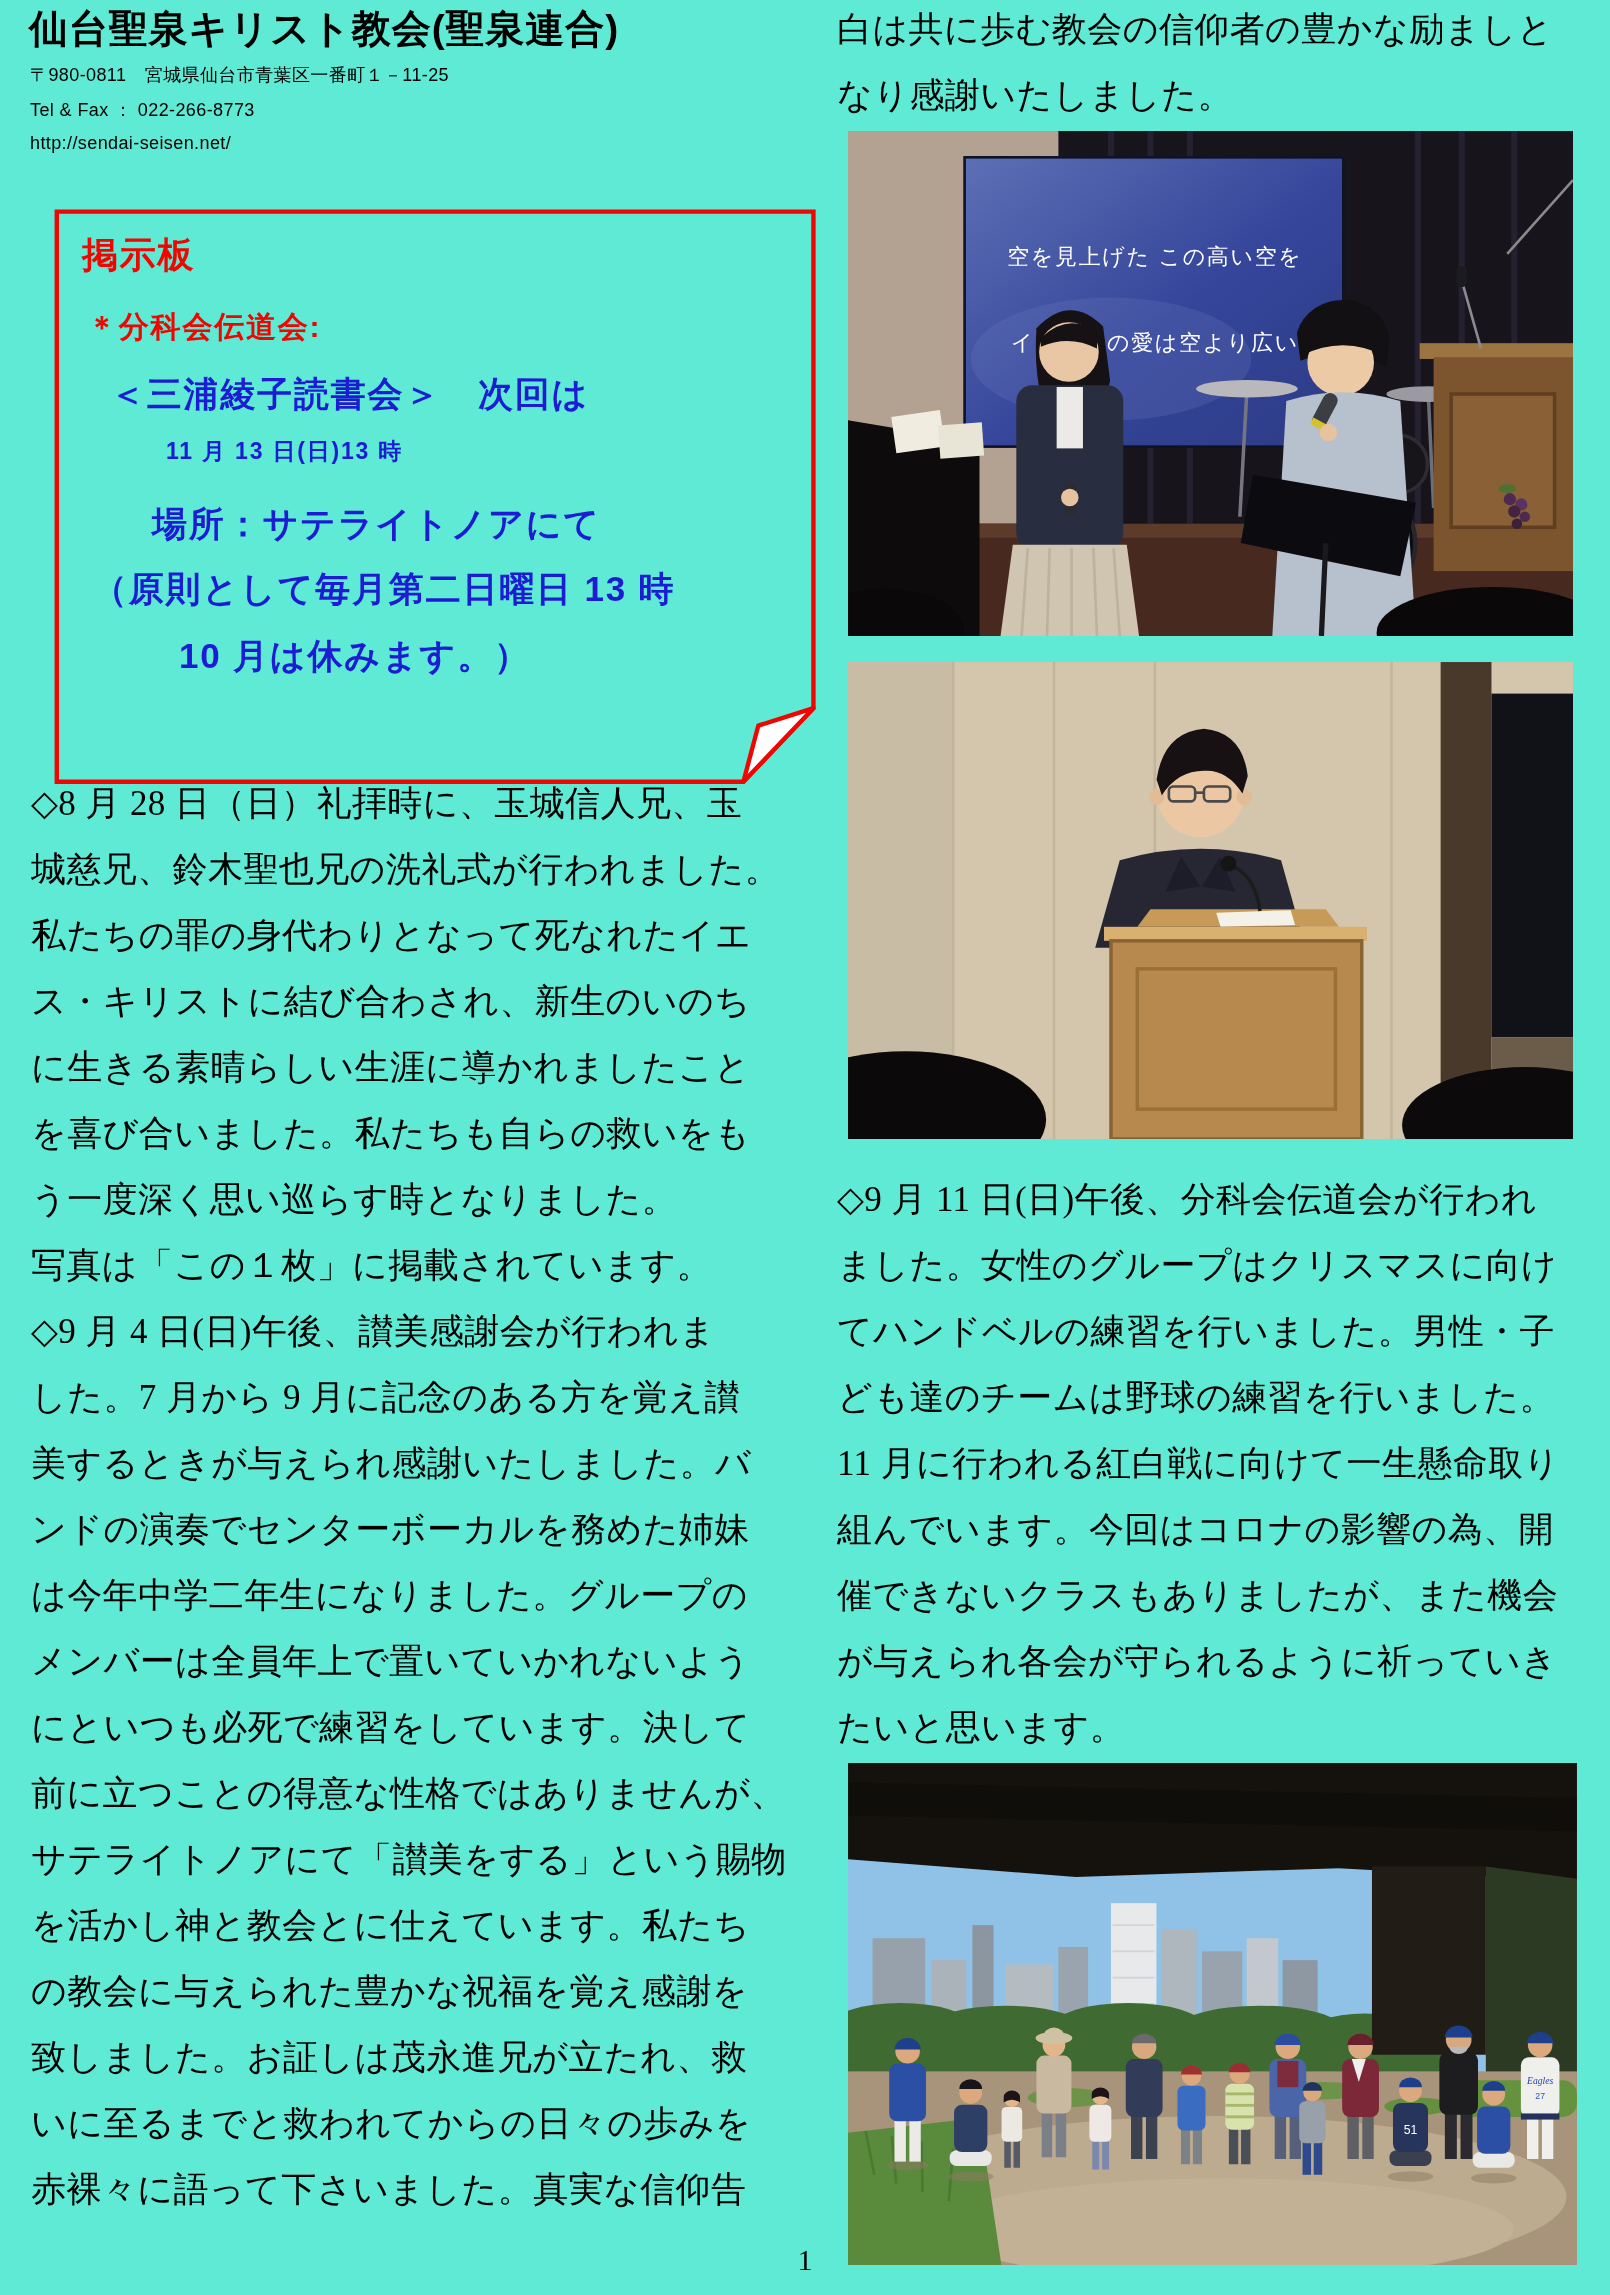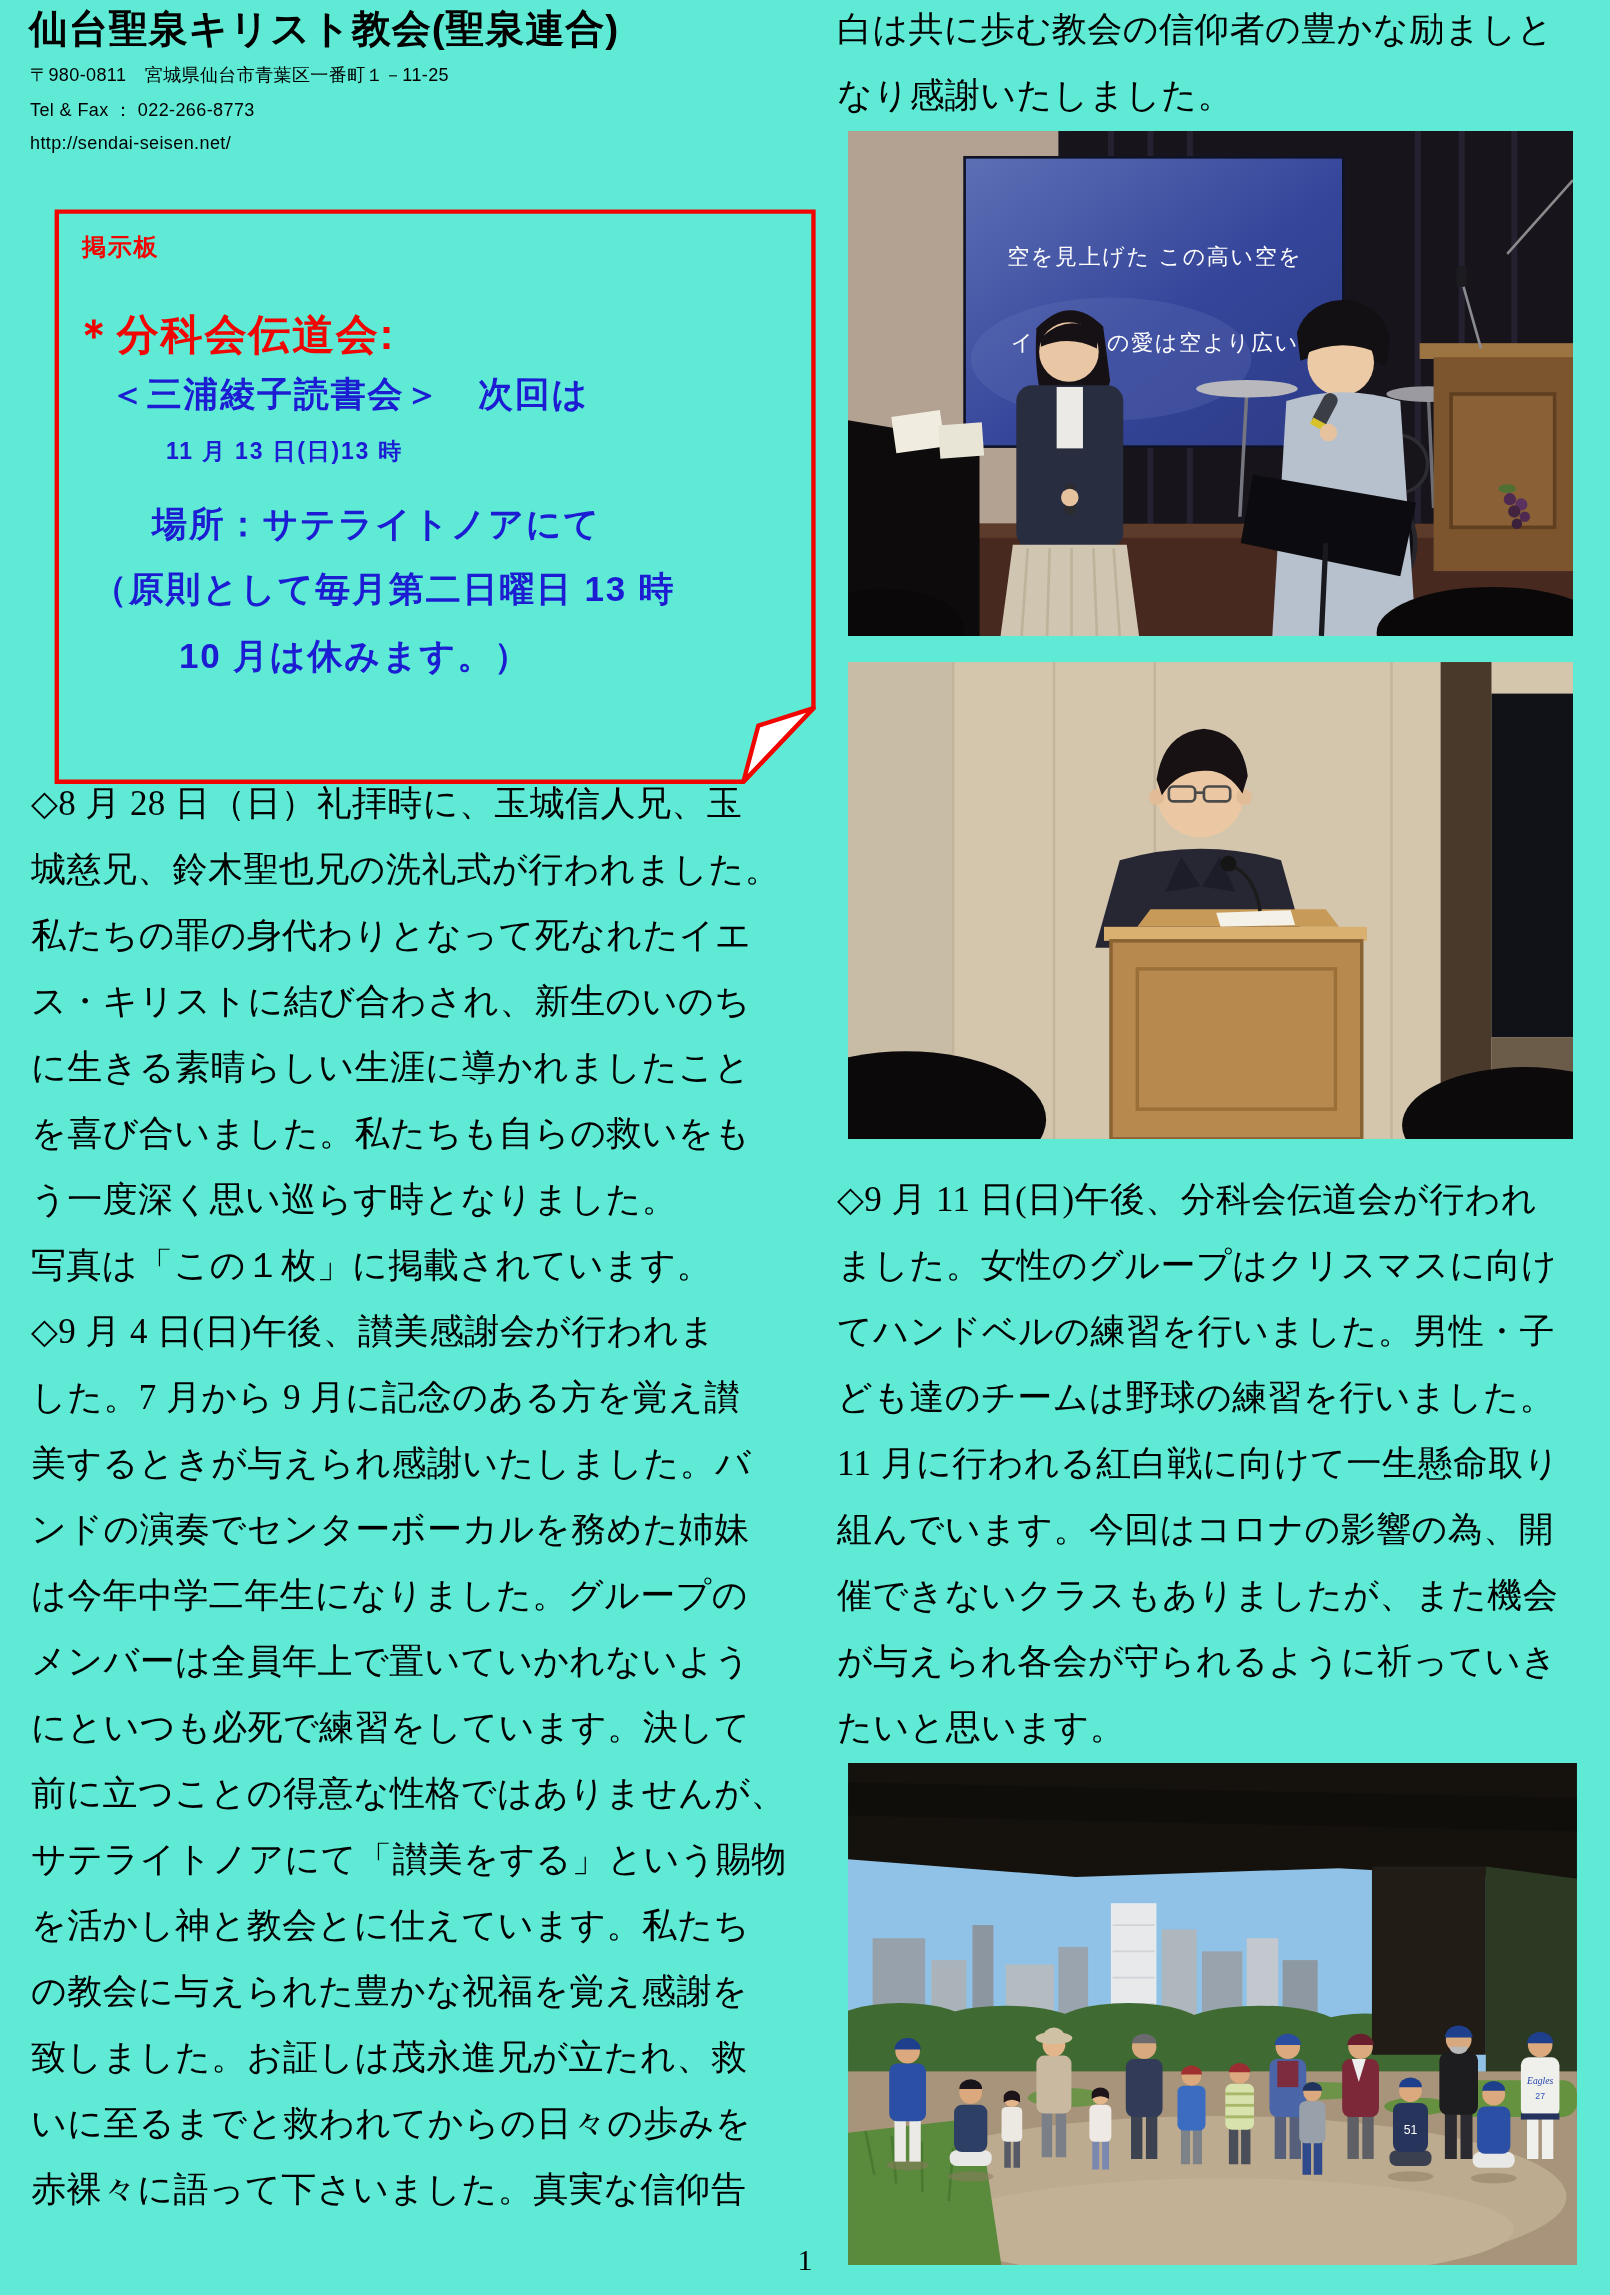--- a/index.html
+++ b/index.html
@@ -25,22 +25,22 @@
 
   <div class="abs sans hdr-title">仙台聖泉キリスト教会(聖泉連合)</div>
   <div class="abs sans hdr-line" style="top:63px">〒980-0811　宮城県仙台市青葉区一番町１－11-25</div>
   <div class="abs sans hdr-line" style="top:98px">Tel &amp; Fax ： 022-266-8773</div>
   <div class="abs sans hdr-line" style="top:133px">http://sendai-seisen.net/</div>
 
   <svg class="photo" style="left:54px;top:209px" width="764" height="578" viewBox="0 0 872 660">
     <path d="M3,3 H867 V570 L787,654 H3 Z" fill="none" stroke="#f00500" stroke-width="5"></path>
     <path d="M867,570 L804,590 L787,654 Z" fill="#ffffff" stroke="#f00500" stroke-width="5" stroke-linejoin="round"></path>
   </svg>
-  <div class="abs sans nb red" style="left:82px;top:231px;font-size:24px">掲示板</div>
-  <div class="abs sans nb red" style="left:73px;top:307px;font-size:42px">＊分科会伝道会:</div>
+  <div class="abs sans nb red" style="left:82px;top:231px;font-size:36px">掲示板</div>
+  <div class="abs sans nb red" style="left:87px;top:307px;font-size:30px">＊分科会伝道会:</div>
   <div class="abs sans nb blue" style="left:110px;top:371px;font-size:35px">＜三浦綾子読書会＞　次回は</div>
   <div class="abs sans nb blue" style="left:166px;top:436px;font-size:23px">11 月 13 日(日)13 時</div>
   <div class="abs sans nb blue" style="left:152px;top:501px;font-size:35px">場所：サテライトノアにて</div>
   <div class="abs sans nb blue" style="left:92px;top:566px;font-size:35px">（原則として毎月第二日曜日 13 時</div>
   <div class="abs sans nb blue" style="left:179px;top:633px;font-size:35px">10 月は休みます。）</div>
 
   <div class="body-block serif" style="left:31px;top:771px;width:769px">
       <div class="tline">◇8 月 28 日（日）礼拝時に、玉城信人兄、玉</div>
       <div class="tline">城慈兄、鈴木聖也兄の洗礼式が行われました。</div>
       <div class="tline">私たちの罪の身代わりとなって死なれたイエ</div>

